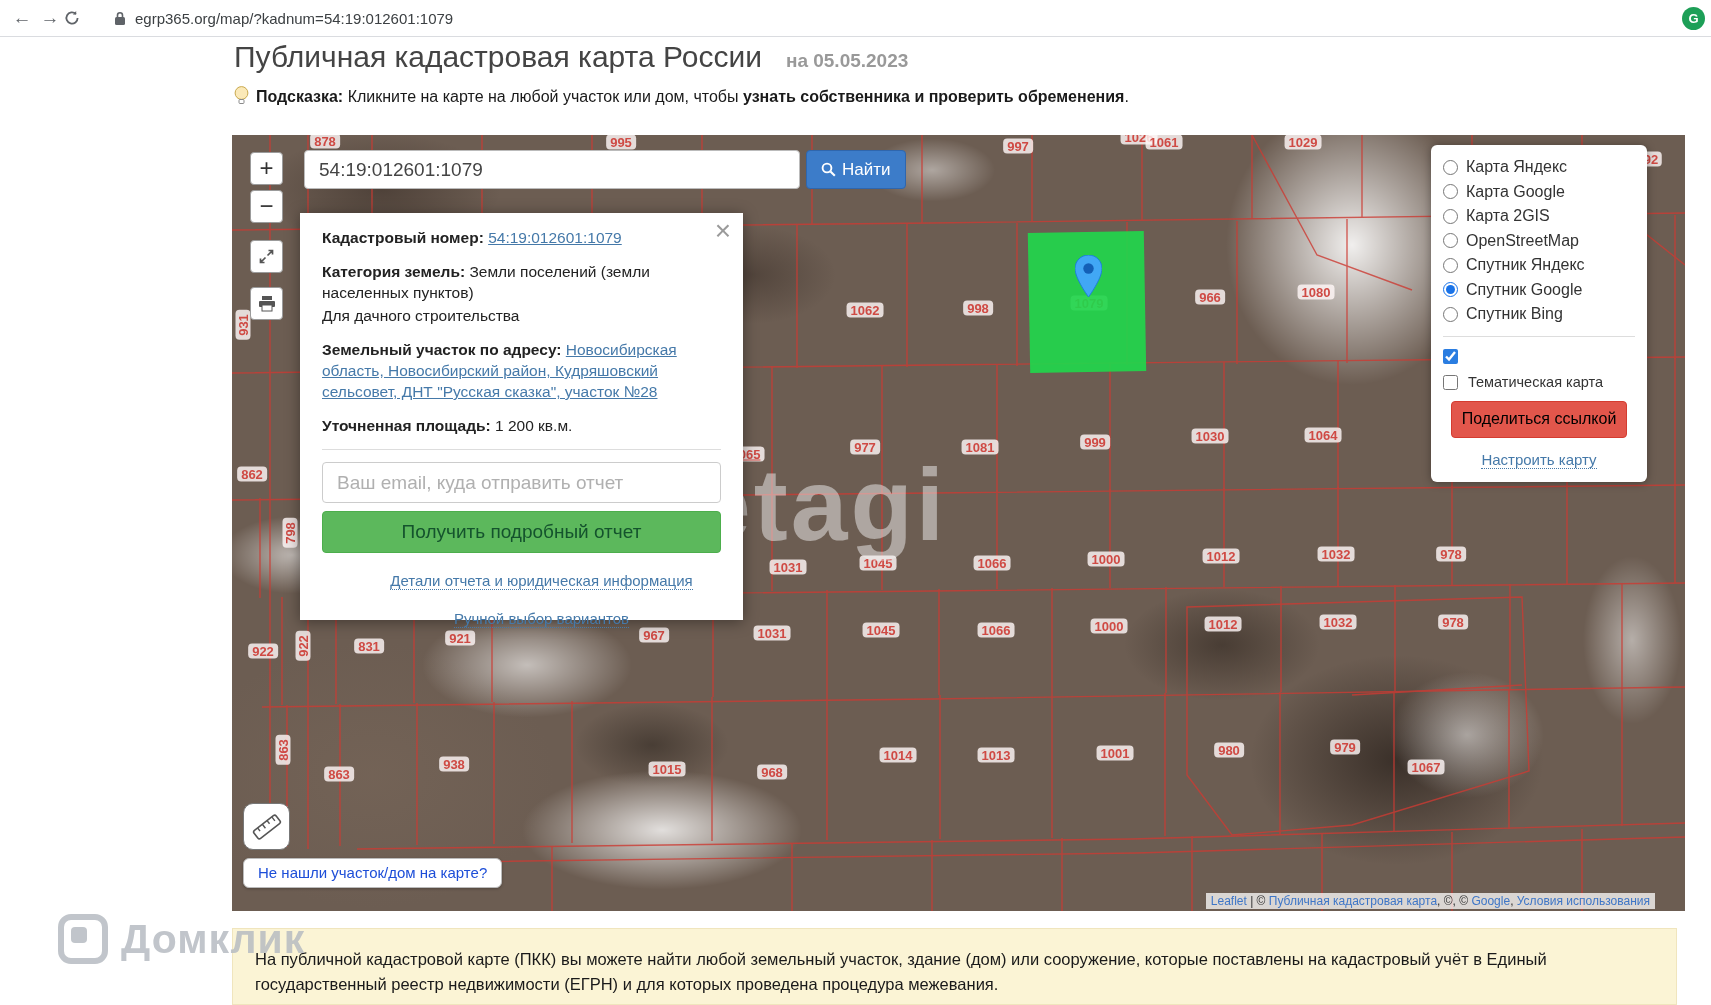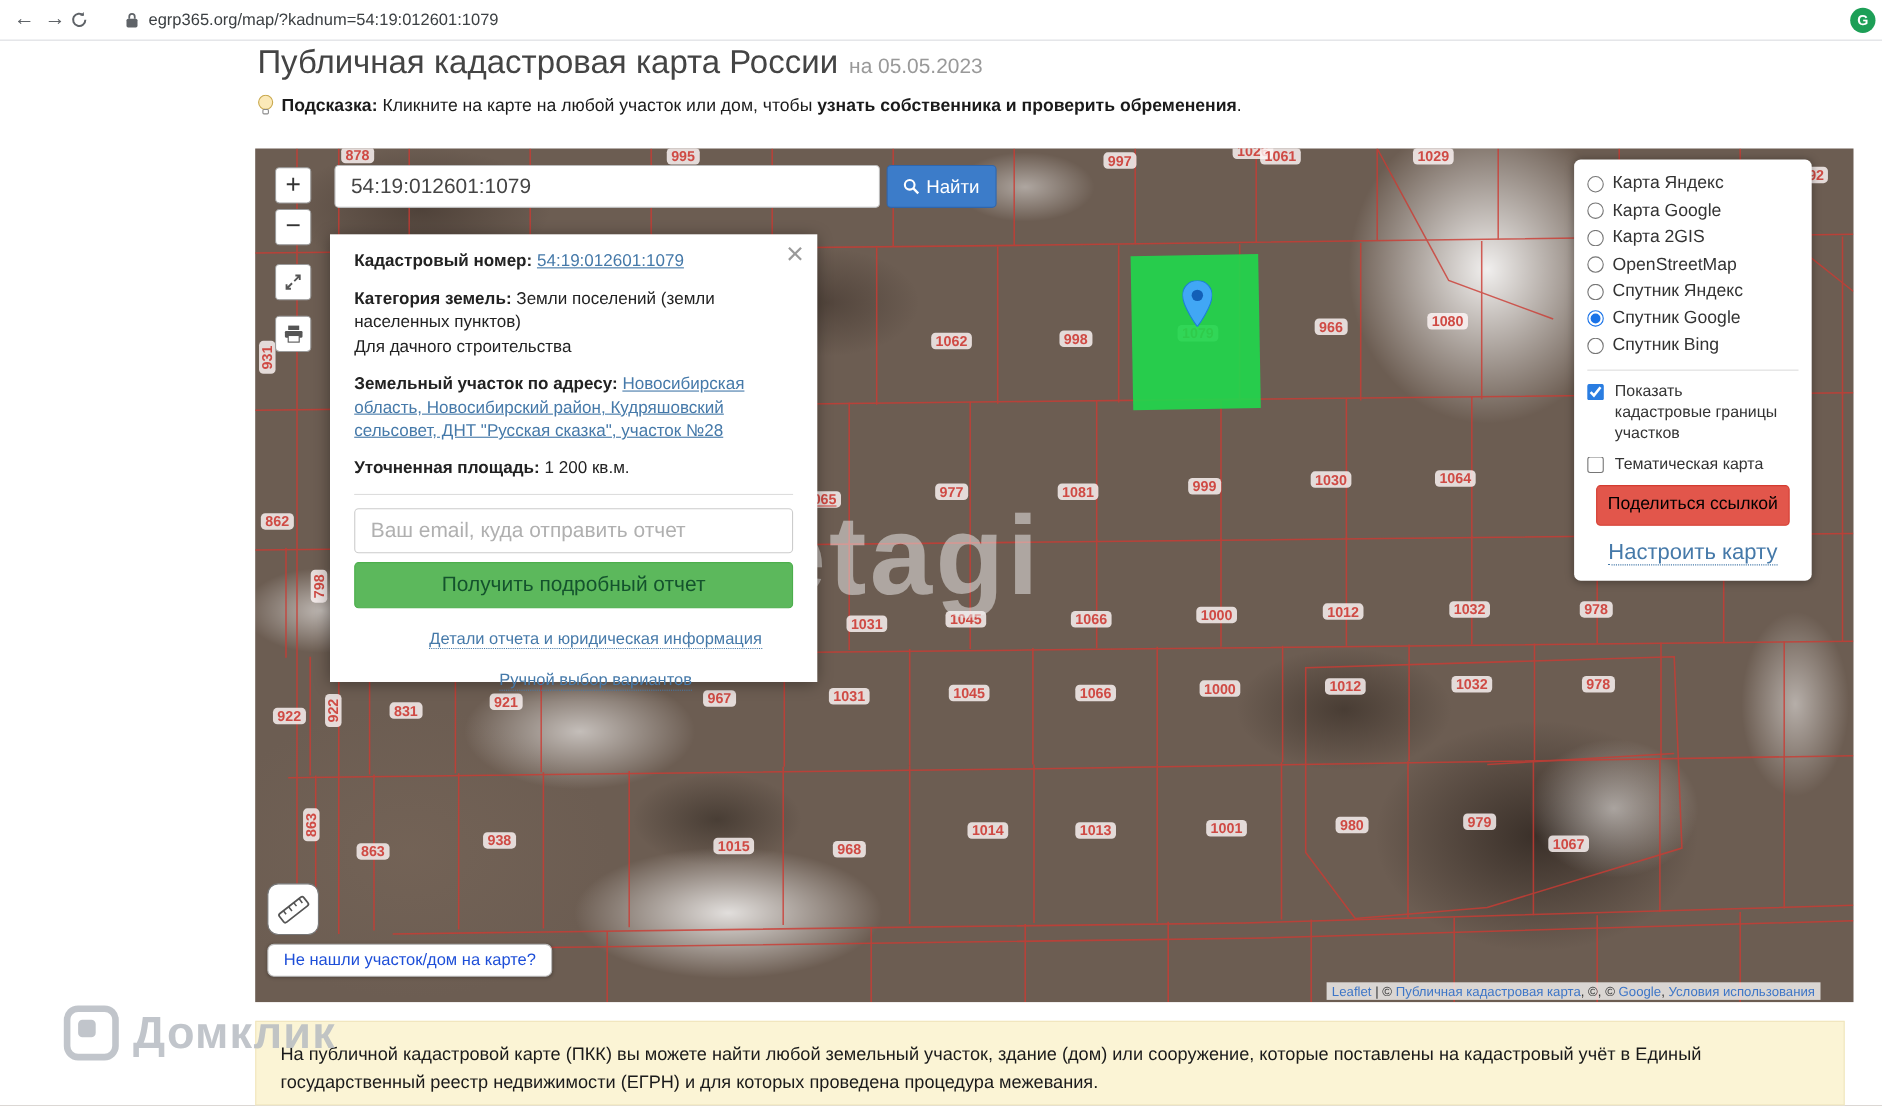--- a/index.html
+++ b/index.html
@@ -8,21 +8,21 @@
   
   .browser { position:absolute; left:0; top:0; width:1711px; height:37px; background:#fff; border-bottom:1px solid #dadce0; display:flex; align-items:center; z-index:100; }
   .nav-ic { font-size:19px; color:#5f6368; width:28px; text-align:center; cursor:pointer; }
   .nav-ic.back { margin-left:8px; }
   .urlwrap { display:flex; align-items:center; margin-left:22px; }
   .url { color:#3c4043; font-size:15px; margin-left:9px; }
   .avatar { position:absolute; right:6px; top:7px; width:23px; height:23px; border-radius:50%; background:#1d9f57; color:#fff; font-size:13px; font-weight:bold; display:flex; align-items:center; justify-content:center; }
 
   
   .pagetitle { position:absolute; left:234px; top:40px; font-size:30px; color:#444; white-space:nowrap; }
-  .pagetitle .date { font-size:19px; color:#999; margin-left:10px; }
+  .pagetitle .date { font-size:19px; color:#999; margin-left:24px;font-weight:bold; }
   .hint { position:absolute; left:234px; top:86px; font-size:16px; color:#1a1a1a; display:flex; align-items:center; }
   .hint b { font-weight:bold; }
   .bulb { margin-right:7px; }
 
   
   .map { position:absolute; left:232px; top:135px; width:1453px; height:776px; overflow:hidden; background-color:#6c5d52;
     background-image:
       radial-gradient(ellipse 180px 200px at 1120px 110px, rgba(255,255,255,.9), rgba(255,255,255,0) 70%),
       radial-gradient(ellipse 90px 45px at 700px 35px, rgba(255,255,255,.45), rgba(255,255,255,0) 70%),
       radial-gradient(ellipse 150px 75px at 295px 530px, rgba(255,255,255,.6), rgba(255,255,255,0) 70%),
@@ -67,21 +67,21 @@
   .plink span { border-bottom:1px dotted #4579a9;margin-left:40px; }
 
   
   .panel { position:absolute; left:1431px; top:145px; width:216px; background:#fff; border-radius:6px; box-shadow:0 1px 8px rgba(0,0,0,.35); z-index:25; padding:10px 12px 14px 12px; }
   .radio-row { display:flex; align-items:center; gap:8px; font-size:16px; color:#333; height:24.5px; cursor:pointer; }
   .radio-row input { width:15px; height:15px; accent-color:#1a73e8; }
   .panel .sep { border-top:1px solid #ddd; margin:9px 0 10px 0; }
   .check-row { display:flex; align-items:flex-start; gap:10px; font-size:14.5px; color:#333; margin-bottom:9px; cursor:pointer; line-height:19px; }
   .check-row input { width:15px; height:15px; margin-top:2px; accent-color:#2a7de1; }
   .share-btn { display:block; width:176px; margin:6px auto 0 auto; height:37px; background:#e2564b; border:1px solid #d43c30; border-radius:4px; color:#000000; font-size:16px; cursor:pointer; font-family:"Liberation Sans",sans-serif; }
-  .cfg-link { display:block; text-align:center; margin-top:13px; font-size:20px; color:#4579a9; cursor:pointer; }
+  .cfg-link { display:block; text-align:center; margin-top:13px; font-size:15px; color:#4579a9; cursor:pointer; }
   .cfg-link span { border-bottom:1px dotted #4579a9; }
 
   
   .domclick { position:absolute; left:58px; top:914px; display:flex; align-items:center; gap:13px; z-index:50; opacity:.85; }
   .dc-icon { width:50px; height:50px; border:6px solid #b7bcc2; border-radius:13px; position:relative; }
   .dc-icon i { position:absolute; left:7px; top:7px; width:16px; height:16px; background:#b7bcc2; border-radius:4px; }
   .dc-text { font-size:41px; font-weight:bold; color:#b7bcc2; letter-spacing:1px; }
   .infobar { position:absolute; left:232px; top:928px; width:1445px; height:77px; background:#fbf4d5; border:1px solid #f0e5bd; z-index:40; padding:18px 22px; }
   .infobar p { font-size:16.5px; color:#1a1a1a; line-height:25px; max-width:1390px; }
 
@@ -287,21 +287,20 @@
       </label>
       <label class="radio-row">
         <input type="radio" name="layer" style="">
         <span>Спутник Bing</span>
       </label>
     </div>
   <div class="sep"></div>
   <div>
       <label class="check-row">
         <input type="checkbox" checked="" style="">
-        <span style="max-width: 150px;">Показать кадастровые границы участков</span>
       </label>
       <label class="check-row">
         <input type="checkbox" style="">
         <span style="max-width: 150px;">Тематическая карта</span>
       </label>
     </div>
   <button class="share-btn">Поделиться ссылкой</button>
   <a class="cfg-link"><span>Настроить карту</span></a>
 </div>
 

